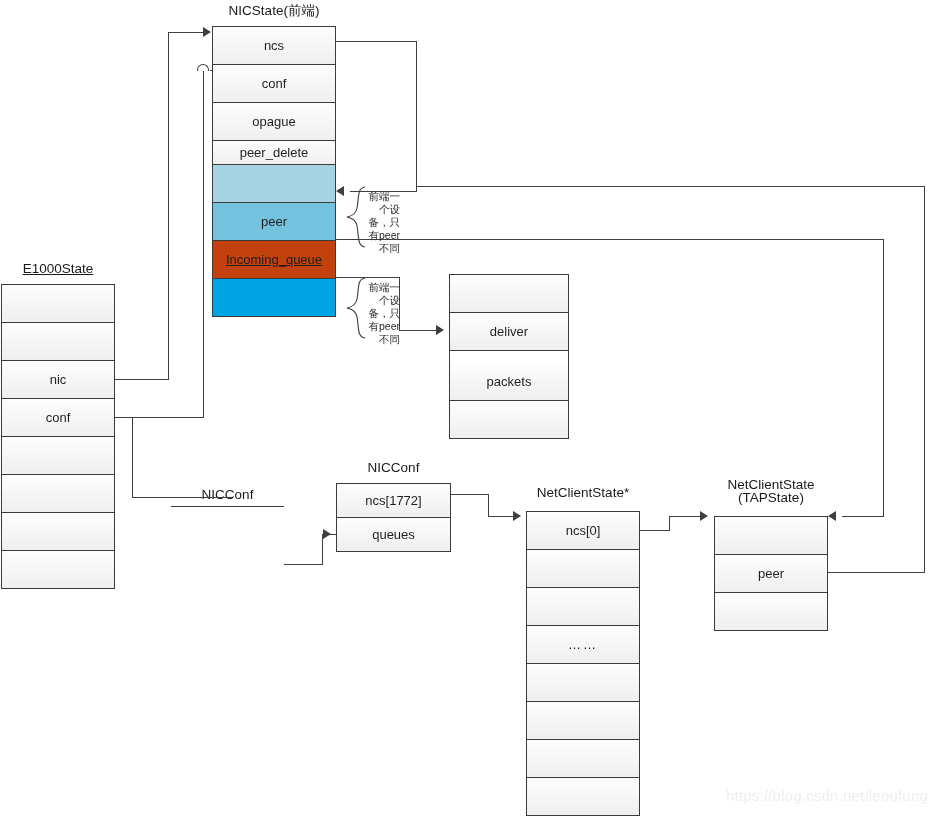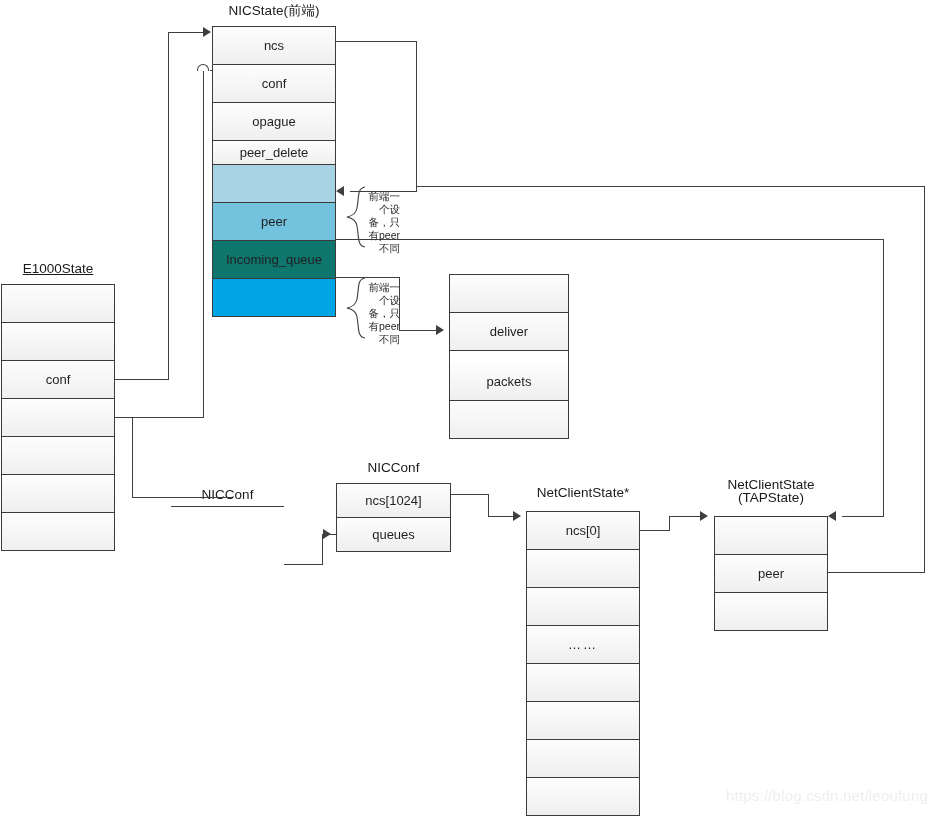--- a/index.html
+++ b/index.html
@@ -42,21 +42,21 @@
     display:flex;
     align-items:center;
     justify-content:center;
     font-size:13px;
     color:#1f1f1f;
     white-space:nowrap;
     overflow:hidden;
   }
   .cell.c-blue1{ background:#a8d3e4; }
   .cell.c-blue2{ background:#74c3de; }
-  .cell.c-blue3{ background:#0f766e; }
+  .cell.c-blue3{ background:#c2410c;text-decoration:underline; }
   .cell.c-blue4{ background:#00a5e3; border-bottom-color:#3b3b3b; }
   .cell.dots{ letter-spacing:2px; }
 
   
   .seg{ position:absolute; background:#3f3f3f; }
   .seg.h{ height:1px; }
   .seg.v{ width:1px; }
   .arrow{
     position:absolute;
     width:0;height:0;
@@ -100,20 +100,21 @@
 </head>
 <body>
 
 <div id="canvas">
 
   <div class="struct" style="left:1px; top:260px; width:114px;">
     <div class="struct-title" style="top:0px;text-decoration:underline;">E1000State</div>
     <div class="rows" style="top:24px; width:114px;">
       <div class="cell" style="height:38px;"></div>
       <div class="cell" style="height:38px;"></div>
+      <div class="cell" style="height:38px;">nic</div>
       <div class="cell" style="height:38px;">conf</div>
       <div class="cell" style="height:38px;"></div>
       <div class="cell" style="height:38px;"></div>
       <div class="cell" style="height:38px;"></div>
       <div class="cell" style="height:38px;"></div>
     </div>
   </div>
 
   <div class="struct" style="left:212px; top:2px; width:124px;">
     <div class="struct-title" style="top:0px;">NICState(前端)</div>
@@ -140,21 +141,21 @@
 
   <div class="struct" style="left:171px; top:482px; width:113px;">
     <div class="struct-title" style="top:4px;">NICConf</div>
     <div class="rows" style="top:24px; width:113px;">
     </div>
   </div>
 
   <div class="struct" style="left:336px; top:459px; width:115px;">
     <div class="struct-title" style="top:0px;">NICConf</div>
     <div class="rows" style="top:24px; width:115px;">
-      <div class="cell" style="height:34px;">ncs[1024]</div>
+      <div class="cell" style="height:34px;">ncs[1772]</div>
       <div class="cell" style="height:34px;">queues</div>
     </div>
   </div>
 
   <div class="struct" style="left:526px; top:484px; width:114px;">
     <div class="struct-title" style="top:0px;">NetClientState*</div>
     <div class="rows" style="top:27px; width:114px;">
       <div class="cell" style="height:38px;">ncs[0]</div>
       <div class="cell" style="height:38px;"></div>
       <div class="cell" style="height:38px;"></div>

